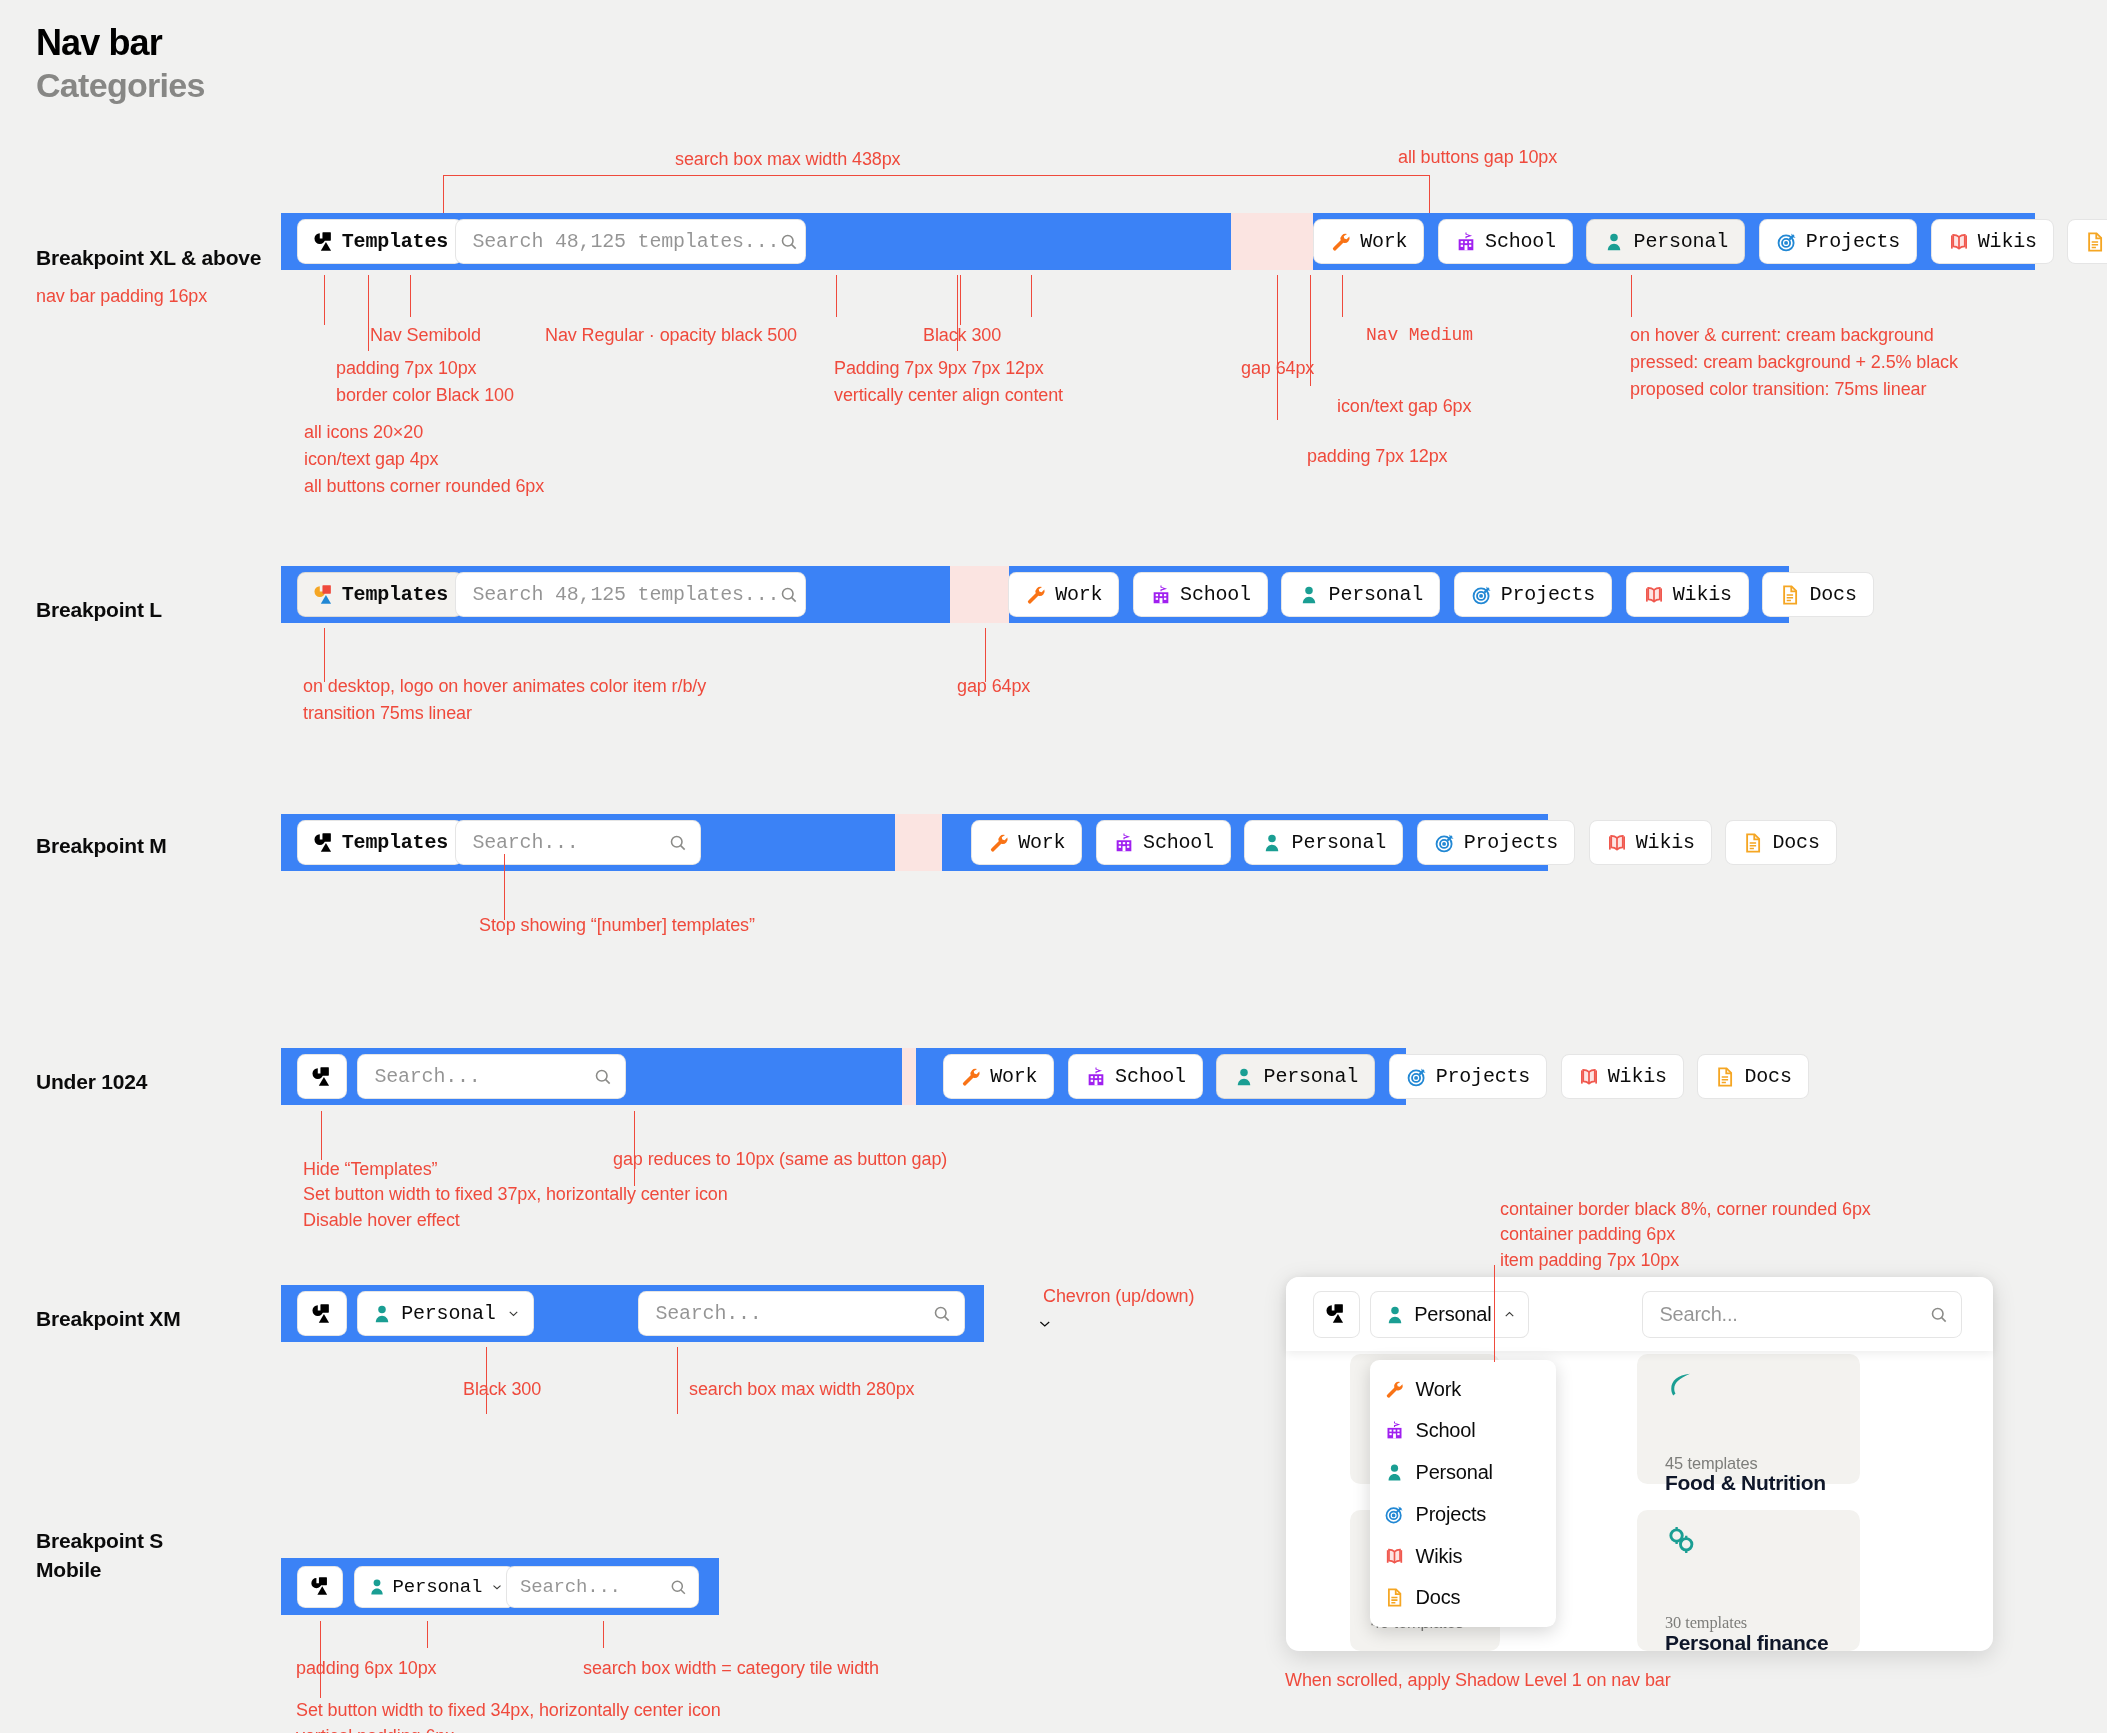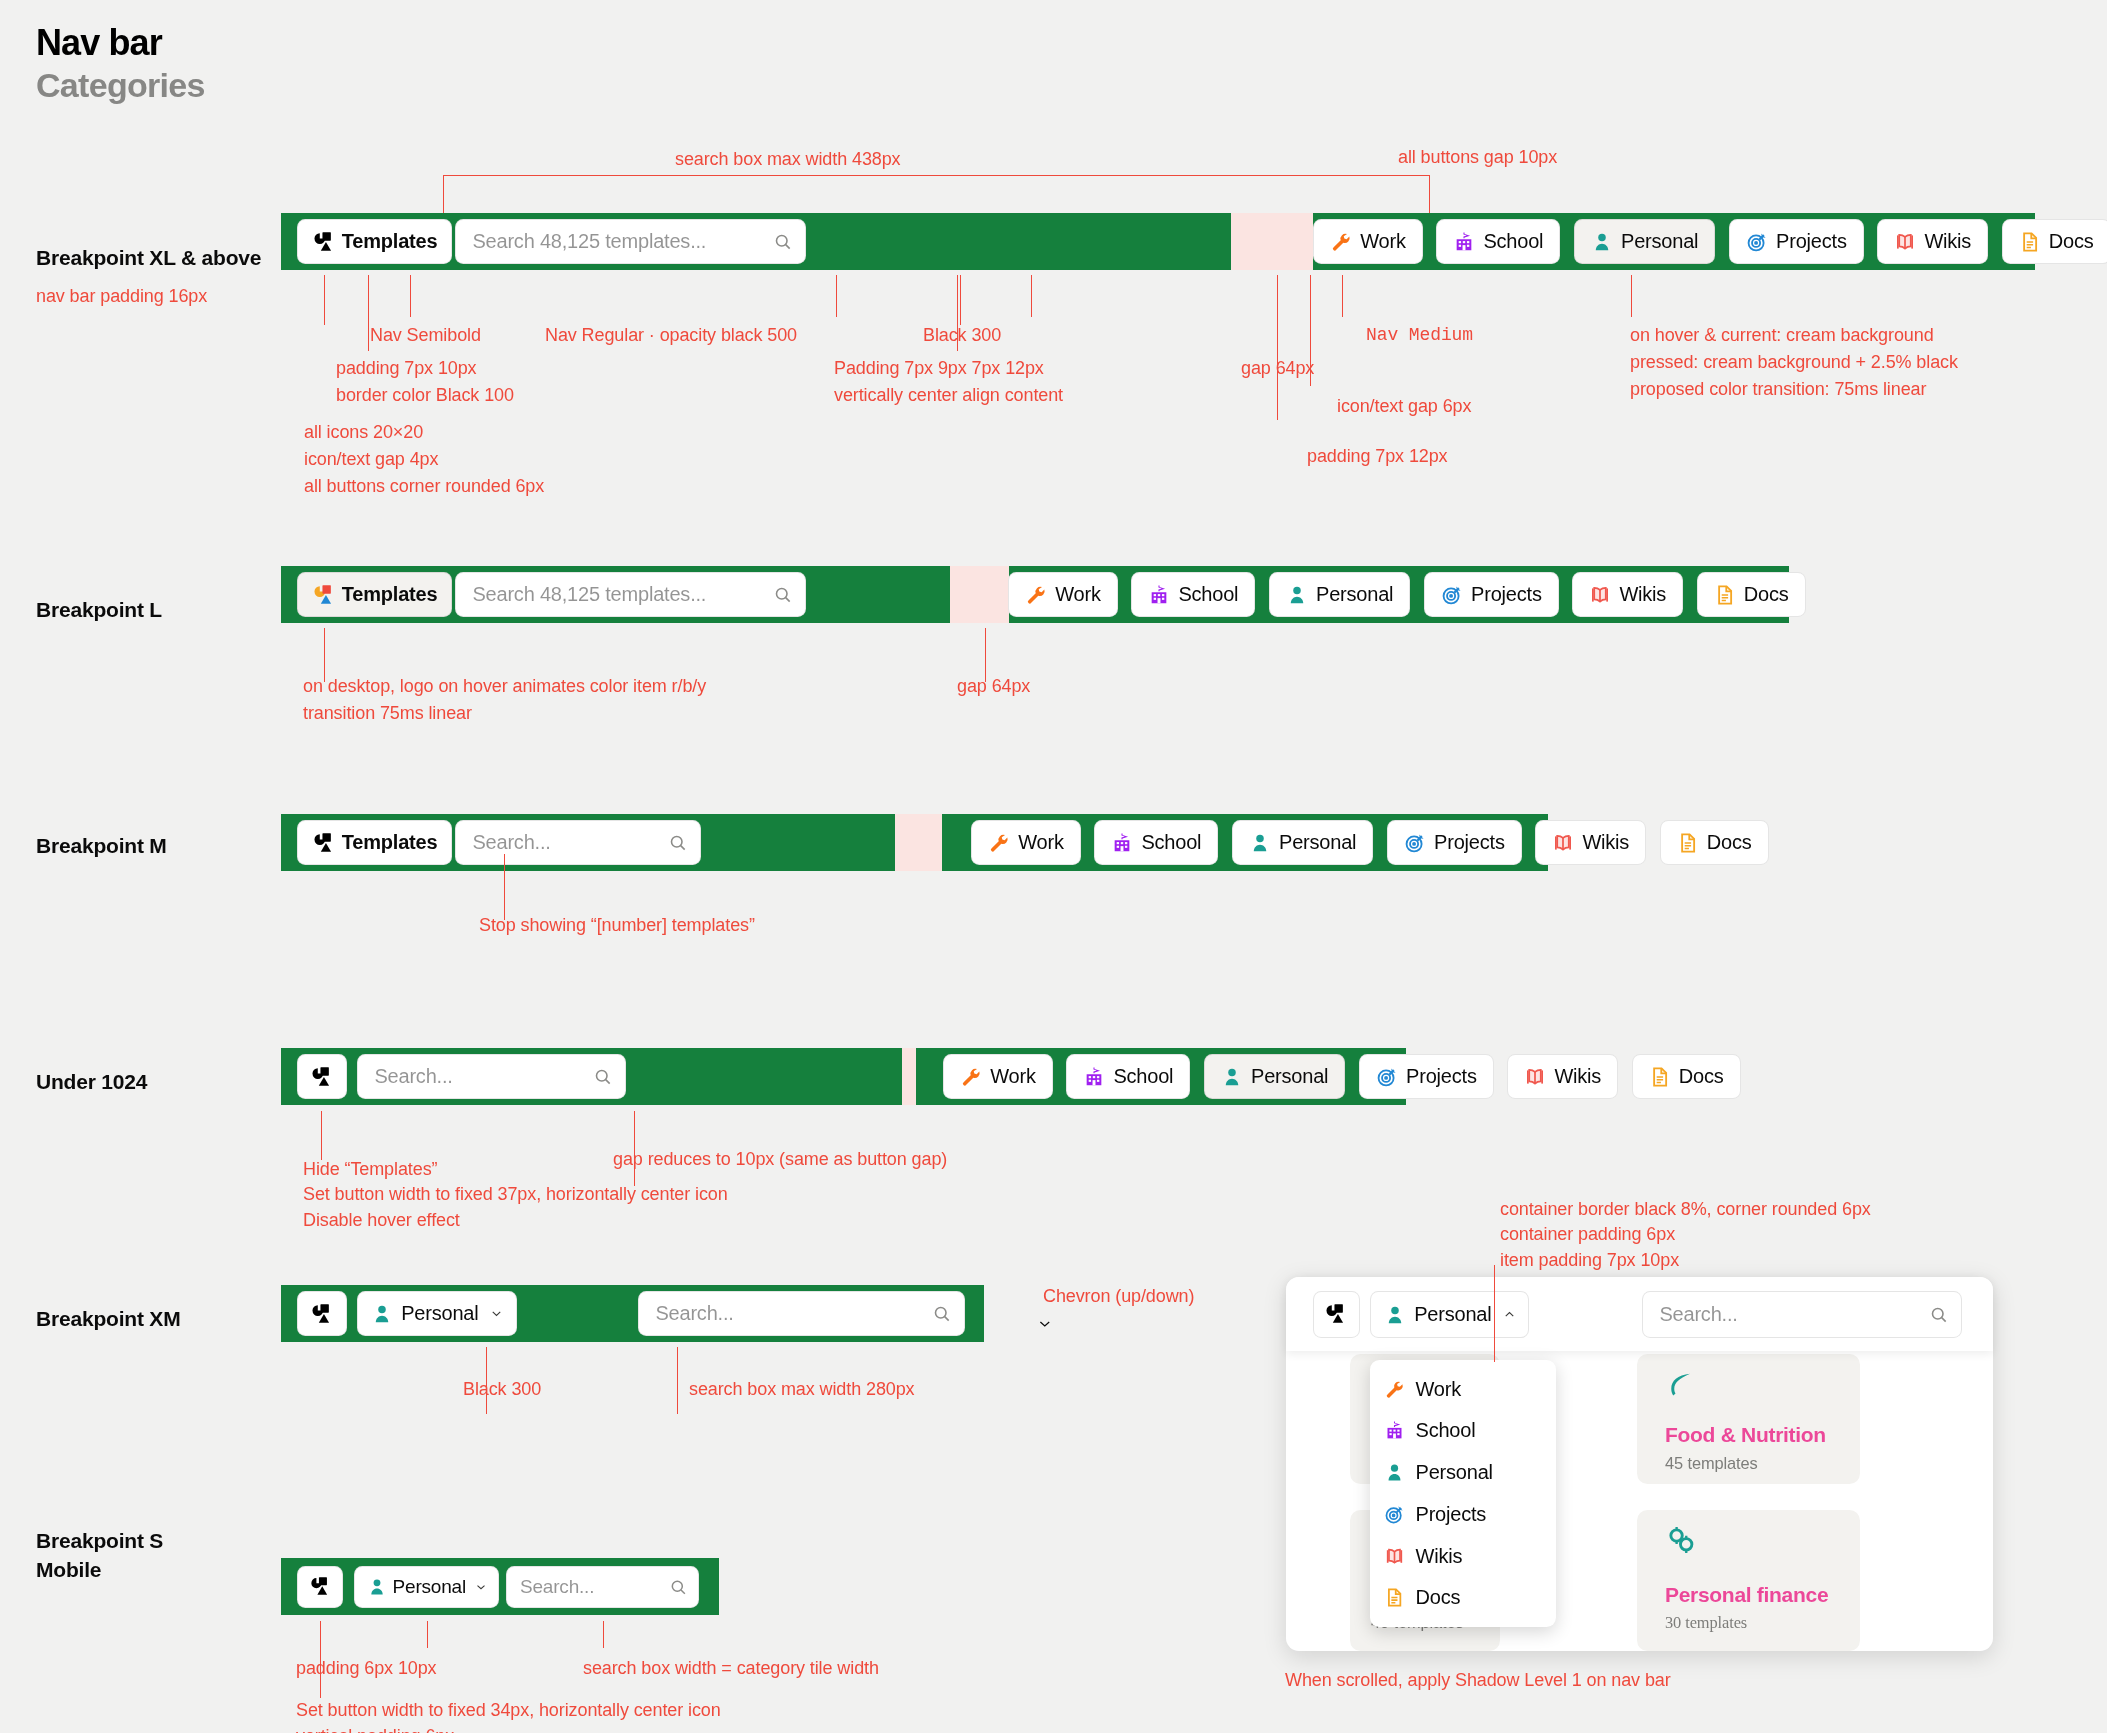--- a/index.html
+++ b/index.html
@@ -36,21 +36,21 @@
   .vline { position: absolute; width: 1.2px; background: #ef4a3c; }
   .hline { position: absolute; height: 1.2px; background: #ef4a3c; }
   .dot {
     position: absolute; width: 7.6px; height: 7.6px; border-radius: 50%;
     background: #ef4a3c;
   }
   .gapband { position: absolute; background: #fbe4e1; }
 
   
   .navbar {
-    position: absolute; background: #15803d; display: flex; align-items: center;
+    position: absolute; background: #3b82f6; display: flex; align-items: center; font-family: Liberation Mono, monospace;
   }
 
   .btn {
     display: inline-flex; align-items: center;
     border: 0.6px solid rgba(0,0,0,0.10);
     border-radius: 8.2px; background: #fff;
     font-size: 20px; font-weight: 500; color: #0b0b0b;
     letter-spacing: -0.2px; white-space: nowrap;
     height: 45px;
   }
@@ -81,22 +81,22 @@
   }
   .demo-navbar {
     position: absolute; background: #fff; display:flex; align-items:center;
     box-shadow: 0 2.9px 9.4px rgba(0,0,0,0.07);
     z-index: 3;
   }
   .tile {
     position: absolute; background: #f3f2ef; border-radius: 10.5px;
   }
   .tile-title {
-    position: absolute; font-size: 21px; font-weight: 700; color: #ec4899;
-    letter-spacing: -0.3px; white-space: nowrap;
+    position: absolute; font-size: 21px; font-weight: 700; color: #0f172a;
+    letter-spacing: -0.3px; white-space: nowrap; margin-top: 48px;
   }
   .tile-sub {
     position: absolute; font-size: 16.4px; color: #7d7d7a;
     letter-spacing: -0.1px; white-space: nowrap;
   }
   .dropdown {
     position: absolute; background: #fff; border-radius: 9.4px;
     box-shadow: 0 4.7px 17.6px rgba(0,0,0,0.16);
     padding: 8.2px 0; z-index: 9;
   }

